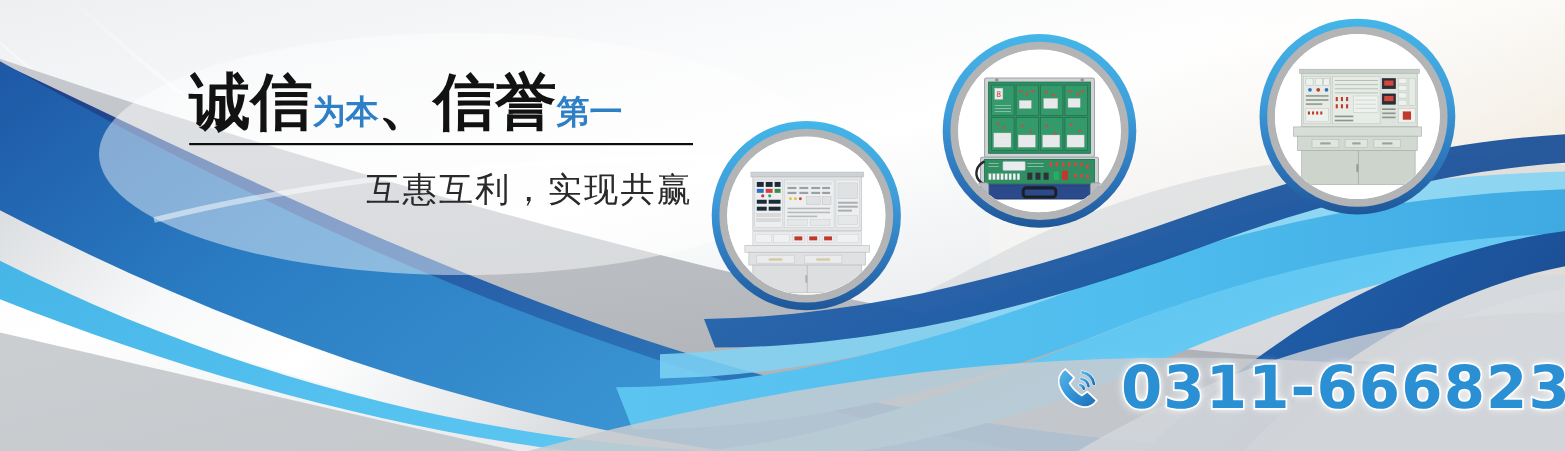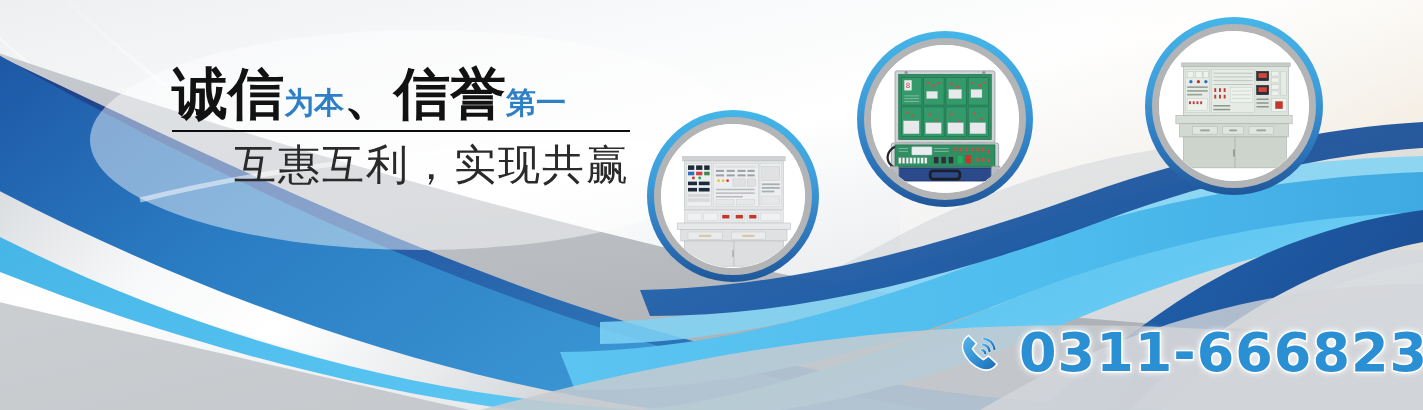--- a/index.html
+++ b/index.html
@@ -19,23 +19,23 @@
     font-weight:bold;
     font-family:"DejaVu Sans","Liberation Sans",sans-serif;
   }
   .hl-big{font-size:56px;color:#121212;letter-spacing:0px;text-align:right;}
   .hl-small{font-size:30px;color:#2f7fc7;letter-spacing:0px;}
   .hl-punct{font-size:50px;color:#121212;}
   .rule{
     margin-top:8px;height:0;border-top:2px solid #0d0d0d;width:458px;
   }
   .subtitle{
-    margin-top:5px;
+    margin-top:20px;
     text-align:right;width:458px;
-    font-size:42px;color:#2a2a2a;letter-spacing:2px;
+    font-size:31px;color:#2a2a2a;letter-spacing:2px;
     font-family:Liberation Mono, monospace;
     white-space:nowrap;
   }
 
   
   .pcircle{position:absolute;border-radius:50%;}
   .pcircle .ring-outer{
     position:absolute;inset:0;border-radius:50%;
     padding:4px;
     background:linear-gradient(180deg,#44b6e8 0%,#3e9ddb 40%,#2d74ba 75%,#1f5799 100%);

